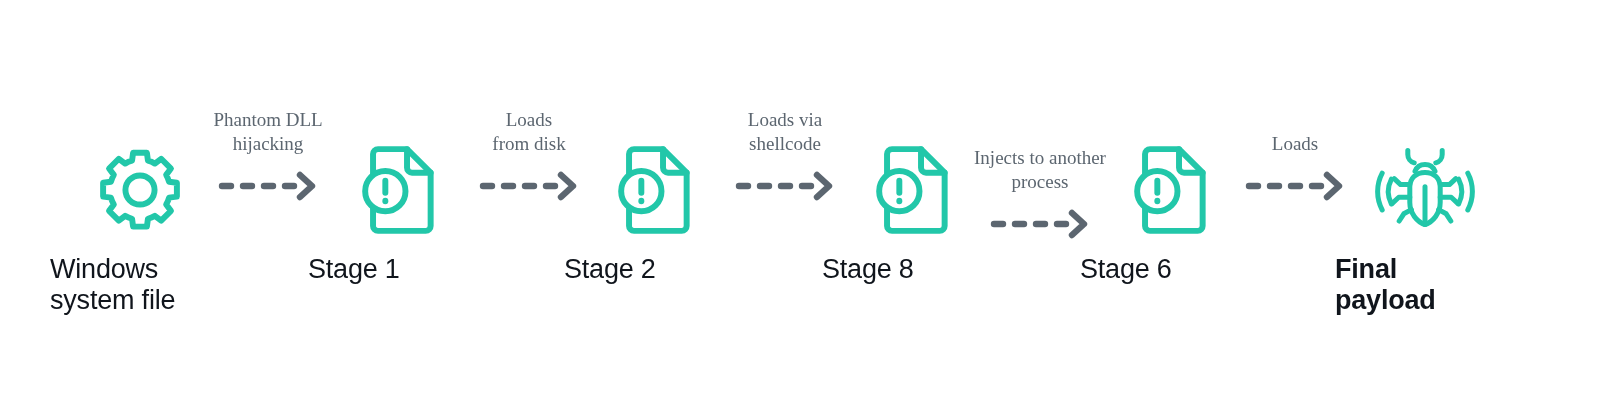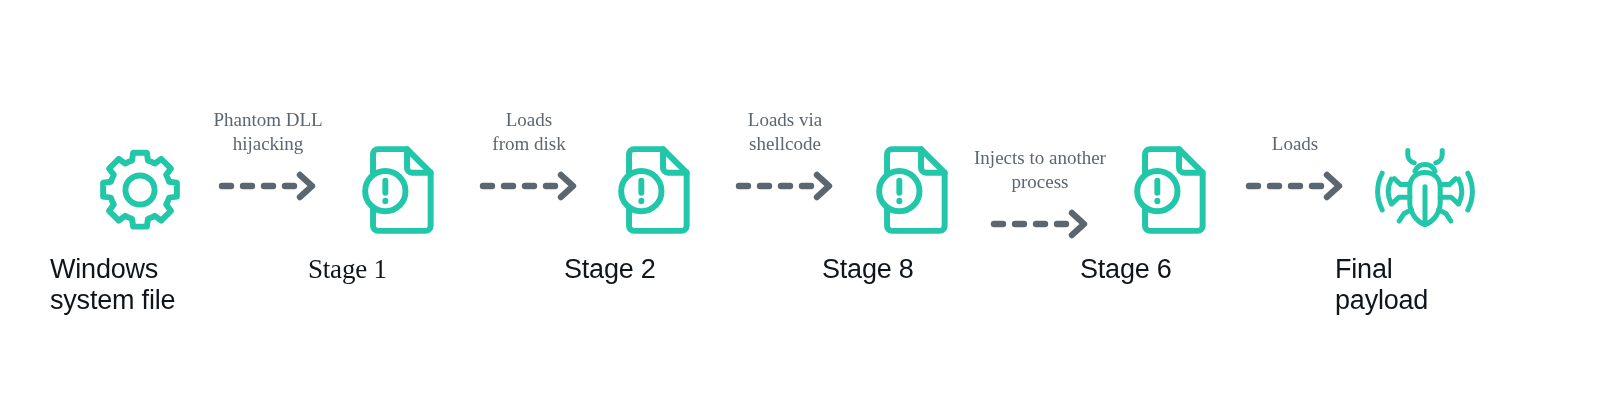--- a/index.html
+++ b/index.html
@@ -91,21 +91,21 @@
       <svg width="102" height="34" viewBox="0 0 102 34" fill="none" stroke="#5c6670" stroke-width="6.4" stroke-linecap="round">
         <line x1="5" y1="17" x2="14" y2="17"></line>
         <line x1="26" y1="17" x2="35" y2="17"></line>
         <line x1="47" y1="17" x2="56" y2="17"></line>
         <line x1="68" y1="17" x2="77" y2="17"></line>
         <polyline points="83,6 95,17 83,28" stroke-linejoin="round" fill="none"></polyline>
       </svg>
     </div>
   </div>
 
-  <div class="node" style="left:308px; top:140px;font-family:Liberation Serif, serif;">
+  <div class="node" style="left:308px; top:140px;">
     <div class="node-icon">
       <svg width="86" height="96" viewBox="0 0 44 50" fill="none" stroke="#22c7a9" stroke-width="3.1" stroke-linecap="round" stroke-linejoin="round">
         <path d="M9 16.5V6.3a2.6 2.6 0 0 1 2.6-2.6h15.1L39 15.9v27.8a2.6 2.6 0 0 1-2.6 2.6H11.6A2.6 2.6 0 0 1 9 43.7v-9.4"></path>
         <path d="M26.7 3.7v9.7a2.6 2.6 0 0 0 2.6 2.6H39"></path>
         <circle cx="15.4" cy="25.6" r="10.5"></circle>
         <line x1="15.4" y1="20.2" x2="15.4" y2="26.4"></line>
         <line x1="15.4" y1="30.6" x2="15.4" y2="30.9"></line>
       </svg>
     </div>
     <div class="node-label">Stage 1</div>
@@ -198,21 +198,21 @@
       <svg width="102" height="34" viewBox="0 0 102 34" fill="none" stroke="#5c6670" stroke-width="6.4" stroke-linecap="round">
         <line x1="5" y1="17" x2="14" y2="17"></line>
         <line x1="26" y1="17" x2="35" y2="17"></line>
         <line x1="47" y1="17" x2="56" y2="17"></line>
         <line x1="68" y1="17" x2="77" y2="17"></line>
         <polyline points="83,6 95,17 83,28" stroke-linejoin="round" fill="none"></polyline>
       </svg>
     </div>
   </div>
 
-  <div class="node" style="left:1335px; top:140px;">
+  <div class="node" style="left:1335px; top:140px;font-weight:bold;">
     <div class="node-icon">
       <svg width="104" height="96" viewBox="0 0 52 48" fill="none" stroke="#22c7a9" stroke-width="2.5" stroke-linecap="round" stroke-linejoin="round">
 
         <path d="M20.6 10.4c-1.9-.5-3.2-2.2-3.2-4.2V4.2"></path>
         <path d="M31.4 10.4c1.9-.5 3.2-2.2 3.2-4.2V4.2"></path>
 
         <path d="M21 14.6a5.4 5.4 0 0 1 10 0"></path>
 
         <path d="M26 15.2c-4.6 0-7.6 3.1-7.6 7.5v7.6c0 5.2 3.5 9.6 7.6 11 4.1-1.4 7.6-5.8 7.6-11v-7.6c0-4.4-3-7.5-7.6-7.5z"></path>
         <line x1="26" y1="22.4" x2="26" y2="41.3"></line>

